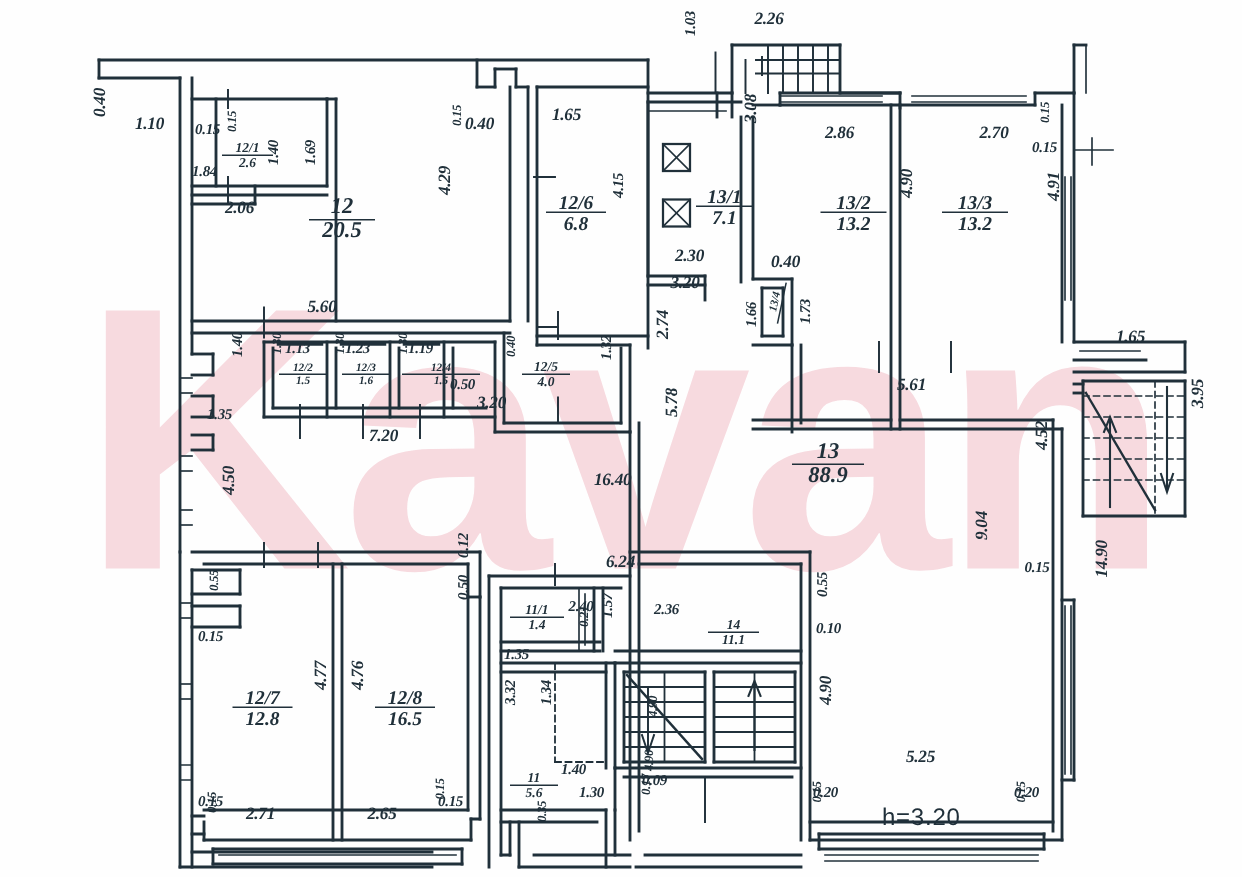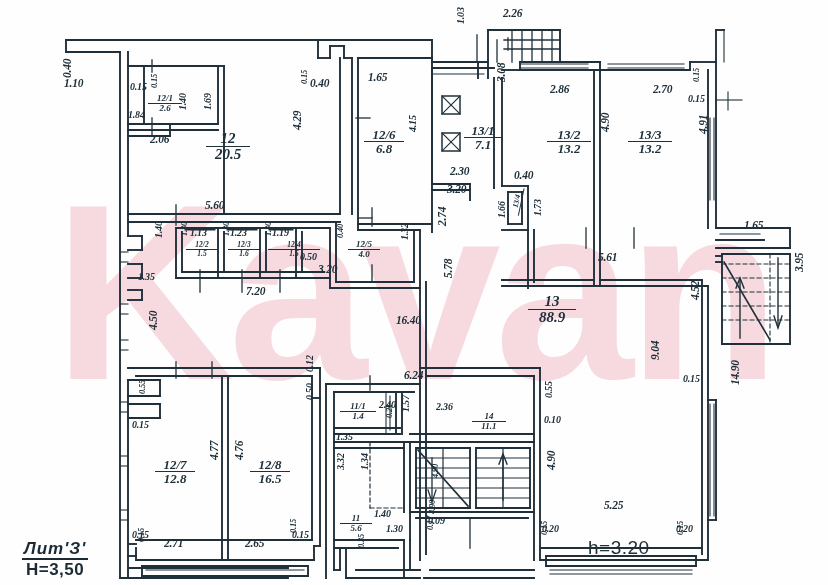--- a/index.html
+++ b/index.html
@@ -30,21 +30,21 @@
   .dim.sm{font-size:10px;}
   .dim.xs{font-size:8.5px;}
   .room{font-size:13px;font-weight:bold;text-align:center;}
   .room .num{display:block;border-bottom:1.4px solid #20303a;padding:0 1px;}
   .room .area{display:block;}
   .room.big{font-size:15px;}
   .room.tiny{font-size:9px;}
   .room.tiny .num{border-bottom-width:1px;}
   .room.mini{font-size:7.5px;}
   .room.mini .num{border-bottom-width:.8px;}
-  .h-note{font-size:19px;font-style:normal;font-family:"Liberation Sans", sans-serif;letter-spacing:.5px;}
+  .h-note{font-size:16px;font-style:normal;font-family:"Liberation Sans", sans-serif;letter-spacing:.5px;}
   .lit{
     font-family:"Liberation Sans", sans-serif;font-style:italic;font-weight:bold;
     font-size:17px;text-align:center;color:#1b2a33;
   }
   .lit .l1{display:block;border-bottom:2px solid #1b2a33;padding:0 2px 1px 2px;letter-spacing:1px;}
   .lit .l2{display:block;font-style:normal;padding-top:1px;letter-spacing:.5px;}
   .rot90{transform:rotate(-90deg);transform-origin:left top;}
   .rot90b{transform:rotate(-78deg);transform-origin:left top;}
 </style>
 </head>
@@ -389,21 +389,21 @@
       <path d="M356 118 L370 118" stroke-width="1.3"></path>
       <path d="M358 218 L372 218" stroke-width="1.3"></path>
       <path d="M508 38 L508 50" stroke-width="1.3"></path>
       <path d="M477 35 L477 62" stroke-width="1.3"></path>
       <path d="M370 376 L370 390" stroke-width="1.3"></path>
 
     </g>
   </svg>
 
   <div class="lbl dim rot90" style="left:62px;top:78px;">0.40</div>
-  <div class="lbl dim" style="left:64px;top:78px;">1.10</div>
+  <div class="lbl dim" style="left:90px;top:78px;">1.10</div>
   <div class="lbl dim sm" style="left:130px;top:82px;">0.15</div>
   <div class="lbl dim xs rot90" style="left:150px;top:88px;">0.15</div>
   <div class="lbl dim sm rot90" style="left:178px;top:110px;">1.40</div>
   <div class="lbl dim sm" style="left:128px;top:110px;">1.84</div>
   <div class="lbl dim" style="left:150px;top:134px;">2.06</div>
   <div class="lbl dim sm rot90" style="left:203px;top:110px;">1.69</div>
 
   <div class="lbl room tiny" style="left:148px;top:94px;width:34px;">
     <span class="num">12/1</span>
     <span class="area">2.6</span>
@@ -555,18 +555,14 @@
   <div class="lbl dim sm" style="left:436px;top:402px;">2.36</div>
   <div class="lbl room tiny" style="left:472px;top:412px;width:34px;">
     <span class="num">14</span>
     <span class="area">11.1</span>
   </div>
   <div class="lbl dim xs rot90" style="left:431px;top:478px;">4.90</div>
   <div class="lbl dim xs rot90" style="left:428px;top:514px;">4.90</div>
   <div class="lbl dim sm" style="left:428px;top:516px;">0.09</div>
   <div class="lbl dim xs rot90" style="left:426px;top:530px;">0.17</div>
 
-  <div class="lbl lit" style="left:22px;top:540px;">
-    <span class="l1">Лит'З'</span>
-    <span class="l2">H=3,50</span>
-  </div>
 
 </div>
 
 </body></html>

